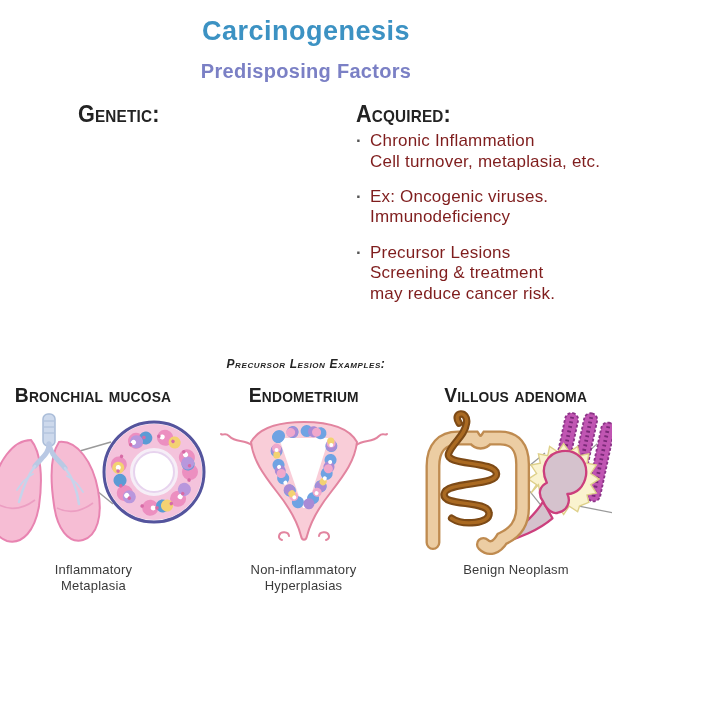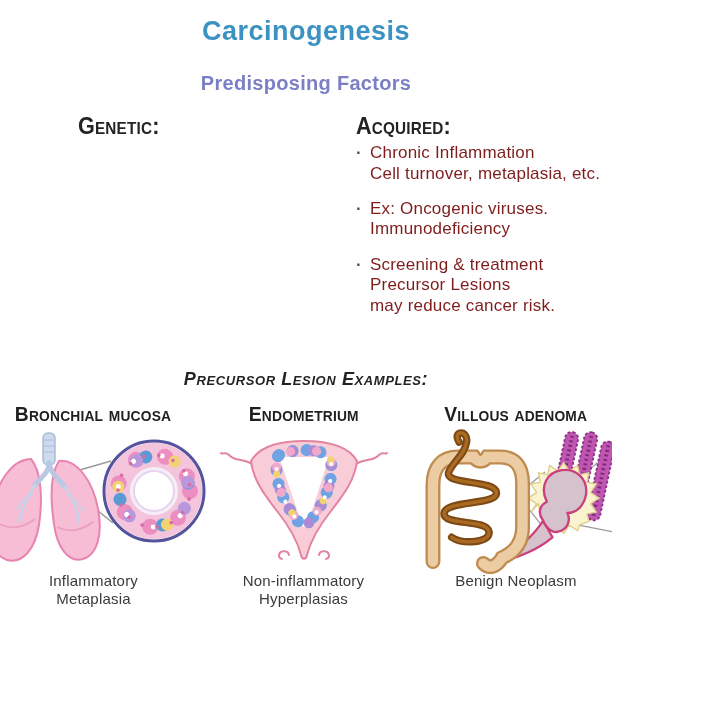--- a/index.html
+++ b/index.html
@@ -5,52 +5,52 @@
   html,body{margin:0;padding:0;background:#ffffff;}
   .sheet{
     position:relative;width:612px;height:720px;background:#ffffff;overflow:hidden;
     font-family:"Liberation Sans","DejaVu Sans",sans-serif;color:#333;
   }
   .title{
     margin:0;padding-top:16px;text-align:center;
     font-size:27px;font-weight:bold;letter-spacing:.5px;color:#3c92c3;
   }
   .subtitle{
-    margin:12px;padding-top:13px;text-align:center;
+    margin:0;padding-top:13px;text-align:center;
     font-size:20px;font-weight:bold;letter-spacing:.3px;color:#7b80c5;
   }
   .factors-row{display:flex;align-items:flex-start;margin-top:18px;padding-left:78px;}
   .factor-col.genetic{width:278px;flex:0 0 278px;}
   .factor-col.acquired{width:300px;flex:0 0 300px;}
   .sc-heading{
     font-variant:small-caps;font-weight:600;font-size:24px;line-height:1.05;
     color:#232323;letter-spacing:.2px;display:inline-block;
     transform:scaleX(.9);transform-origin:left center;margin-bottom:5px;
   }
   .bullet-item{display:grid;grid-template-columns:14px 1fr;font-size:17px;
     line-height:1.2;color:#3a3a3a;letter-spacing:.2px;margin-bottom:2px;}
   .bullet-item .dot{color:#555;text-align:left;}
   .bullet-item .dot::before{content:"·";font-weight:bold;}
   .acq-item{margin-bottom:15px;}
   .acq-line{display:block;font-size:17px;line-height:1.2;color:#7f1d1d;letter-spacing:.2px;}
   .examples-heading{
     margin-top:38px;text-align:center;font-variant:small-caps;font-style:italic;
-    font-weight:600;font-size:18px;letter-spacing:.6px;color:#232323;
+    font-weight:600;font-size:12px;letter-spacing:.6px;color:#232323;
   }
   .examples-row{display:flex;justify-content:center;margin-top:12px;}
   .example-col{display:flex;flex-direction:column;align-items:center;}
   .example-col.c1{width:230px;flex:0 0 230px;}
   .example-col.c2{width:190px;flex:0 0 190px;}
   .example-col.c3{width:235px;flex:0 0 235px;}
   .example-header{
     font-variant:small-caps;font-weight:600;font-size:21px;color:#1f1f1f;
     letter-spacing:.2px;transform:scaleX(.92);white-space:nowrap;margin-bottom:3px;
   }
   .illustration{display:block;overflow:visible;}
-  .example-caption{margin-top:3px;text-align:center;font-size:15px;line-height:1.22;
+  .example-caption{margin-top:12px;text-align:center;font-size:13px;line-height:1.22;
     color:#3a3a3a;letter-spacing:.2px;}
   .example-caption span{display:block;}
 </style>
 </head>
 <body>
 
 <div class="sheet">
 
   <h1 class="title">Carcinogenesis</h1>
   <h2 class="subtitle">Predisposing Factors</h2>
@@ -76,22 +76,22 @@
         <span class="dot"></span>
         <span>
           <span class="acq-line">Ex: Oncogenic viruses.</span>
           <span class="acq-line">Immunodeficiency</span>
         </span>
       </div>
 
       <div class="acq-item bullet-item">
         <span class="dot"></span>
         <span>
+          <span class="acq-line">Precursor Lesions</span>
           <span class="acq-line">Screening &amp; treatment</span>
-          <span class="acq-line">Precursor Lesions</span>
           <span class="acq-line">may reduce cancer risk.</span>
         </span>
       </div>
     </div>
   </div>
 
   <div class="examples-heading">Precursor Lesion Examples:</div>
 
   <div class="examples-row">
 

